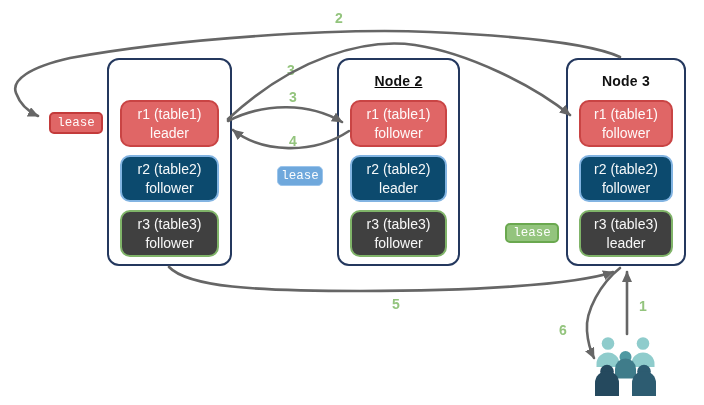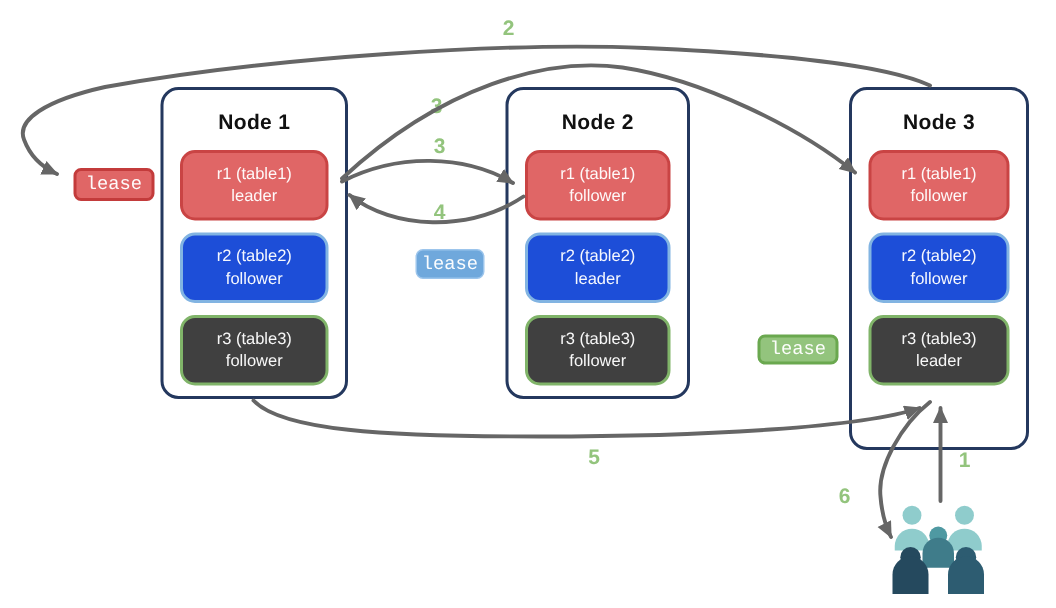--- a/index.html
+++ b/index.html
@@ -10,26 +10,26 @@
   .node{
     position:absolute;background:#ffffff;border:2px solid #24385e;
     border-radius:12px;box-sizing:border-box;
   }
   .node-title{
     text-align:center;font-weight:bold;font-size:14px;color:#111111;
     margin-top:13px;letter-spacing:.2px;
   }
   .replica{
     position:absolute;left:11px;right:11px;height:47px;border-radius:10px;
-    color:rgba(255,255,255,.96);font-size:11px;line-height:1.3;
+    color:rgba(255,255,255,.96);font-size:14px;line-height:1.3;
     display:flex;flex-direction:column;align-items:center;justify-content:center;
     text-align:center;box-sizing:border-box;
   }
   .rep-red{background:#e06666;border:2px solid #c94444;}
-  .rep-blue{background:#1d4ed8;border:2px solid #82b4e2;}
+  .rep-blue{background:#0c4a6e;border:2px solid #82b4e2;}
   .rep-green{background:#404040;border:2px solid #80b469;}
   .r-top{top:40px;} .r-mid{top:95px;} .r-bot{top:150px;}
   .lease{
     position:absolute;color:rgba(255,255,255,.97);font-size:12.5px;
     display:flex;align-items:center;justify-content:center;border-radius:5px;
     box-sizing:border-box;
     font-family:Liberation Mono, monospace;
   }
   .lease-red{left:49px;top:112px;width:54px;height:22px;background:#e06666;border:2px solid #c33b3b;}
   .lease-blue{left:277px;top:166px;width:46px;height:20px;background:#6fa8dc;border:1.5px solid #9cc5ec;}
@@ -40,52 +40,51 @@
   }
   svg.overlay{position:absolute;left:0;top:0;pointer-events:none;}
   svg.overlay path.arrow{fill:none;stroke:#666666;stroke-width:2.6;stroke-linecap:round;}
 </style>
 </head>
 <body>
 
 <div class="stage">
 
   <div class="node" style="left:107px;top:58px;width:125px;height:208px;">
-    <div class="node-title">Node 1</div>
     <div class="replica rep-red r-top">
       <span>r1 (table1)</span>
       <span>leader</span>
     </div>
     <div class="replica rep-blue r-mid">
       <span>r2 (table2)</span>
       <span>follower</span>
     </div>
     <div class="replica rep-green r-bot">
       <span>r3 (table3)</span>
       <span>follower</span>
     </div>
   </div>
 
-  <div class="node" style="left:337px;top:58px;width:123px;height:208px;">
+  <div class="node" style="left:337px;top:58px;width:123px;height:208px;text-decoration:underline;">
     <div class="node-title">Node 2</div>
     <div class="replica rep-red r-top">
       <span>r1 (table1)</span>
       <span>follower</span>
     </div>
     <div class="replica rep-blue r-mid">
       <span>r2 (table2)</span>
       <span>leader</span>
     </div>
     <div class="replica rep-green r-bot">
       <span>r3 (table3)</span>
       <span>follower</span>
     </div>
   </div>
 
-  <div class="node" style="left:566px;top:58px;width:120px;height:242px;">
+  <div class="node" style="left:566px;top:58px;width:120px;height:208px;">
     <div class="node-title">Node 3</div>
     <div class="replica rep-red r-top">
       <span>r1 (table1)</span>
       <span>follower</span>
     </div>
     <div class="replica rep-blue r-mid">
       <span>r2 (table2)</span>
       <span>follower</span>
     </div>
     <div class="replica rep-green r-bot">

